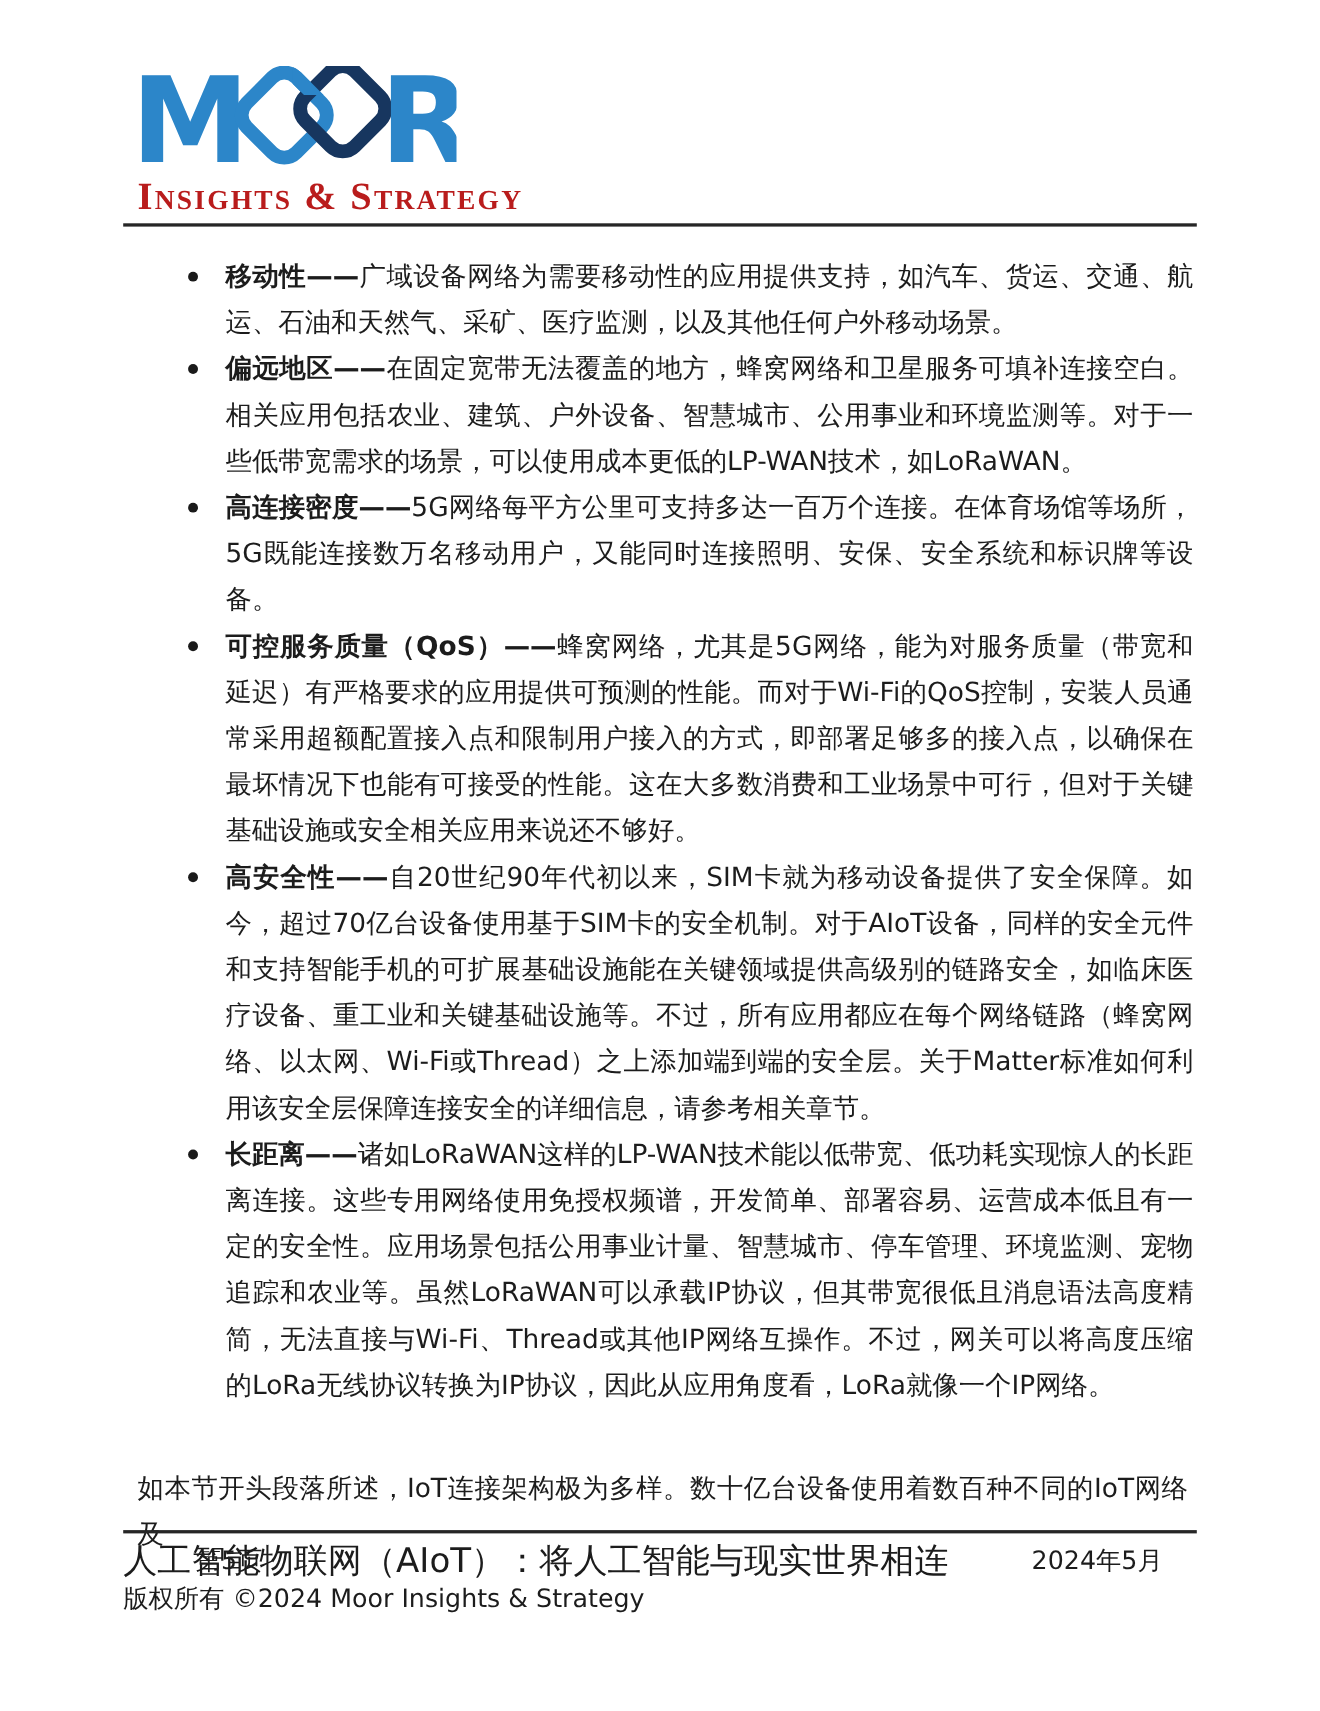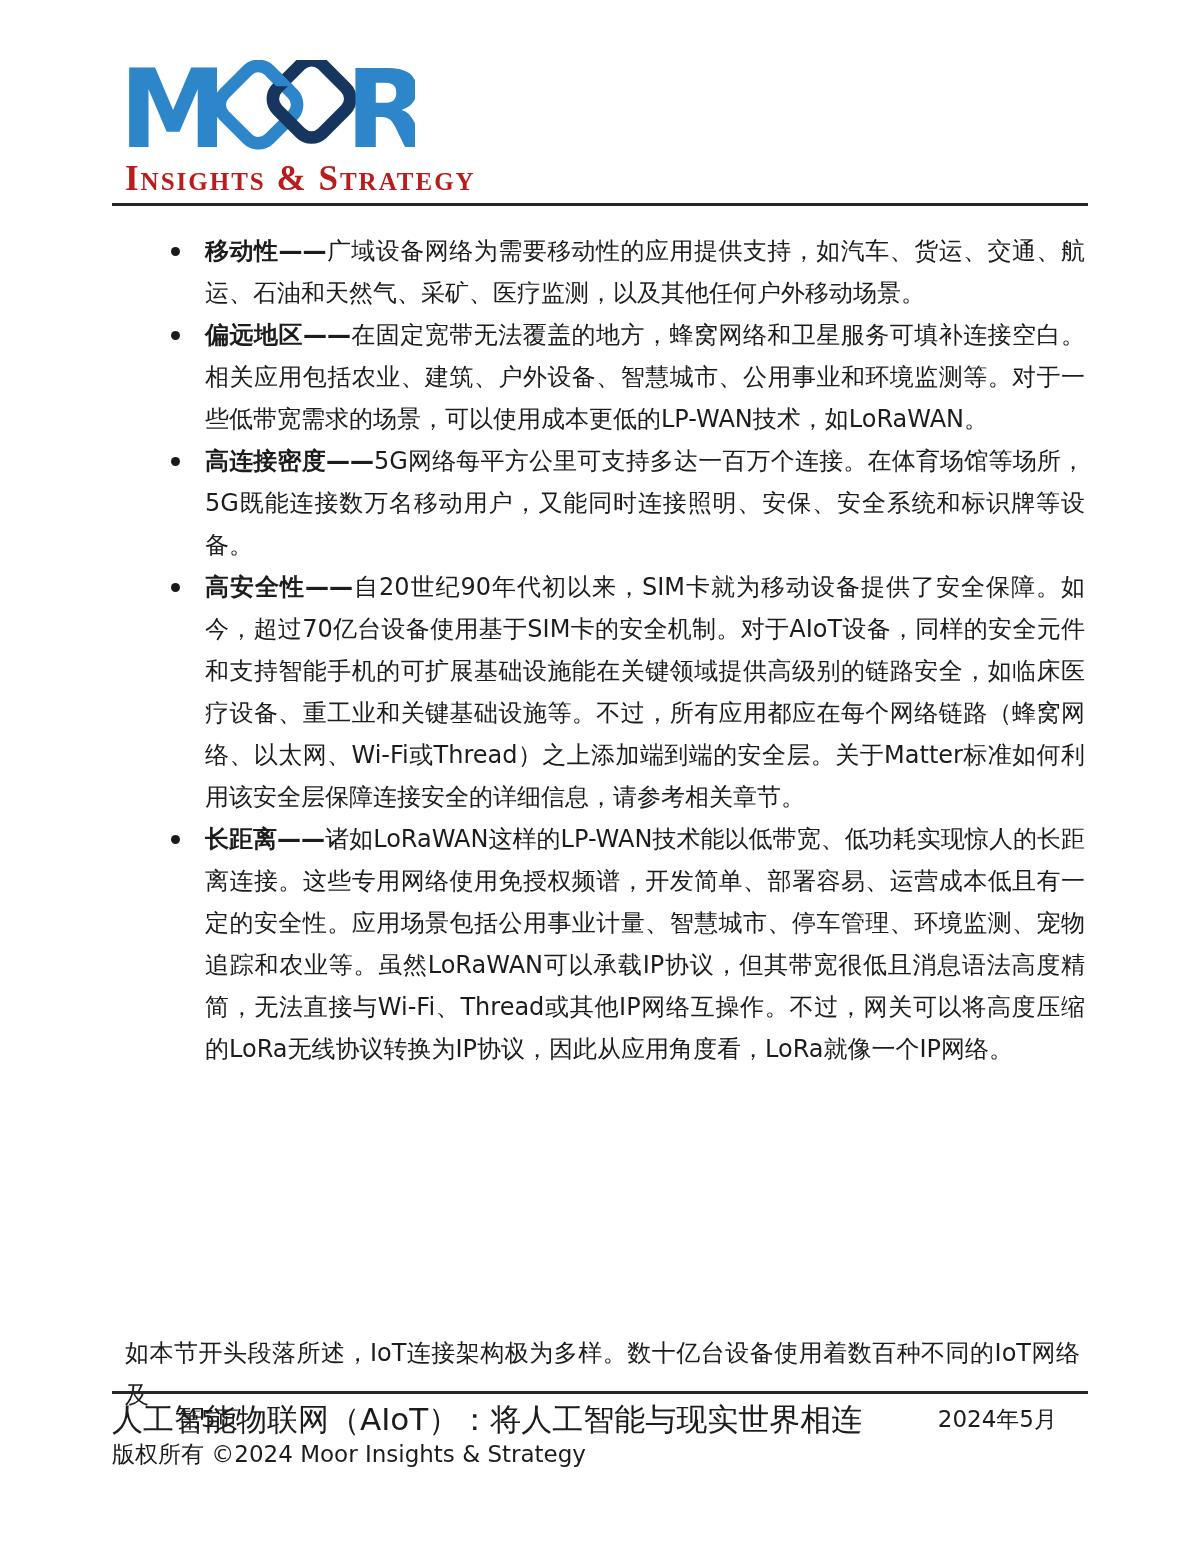--- a/index.html
+++ b/index.html
@@ -115,20 +115,24 @@
     <li>
       <span class="dot"></span>
       <p class="btxt"><strong>偏远地区——</strong><span>在固定宽带无法覆盖的地方，蜂窝网络和卫星服务可填补连接空白。相关应用包括农业、建筑、户外设备、智慧城市、公用事业和环境监测等。对于一些低带宽需求的场景，可以使用成本更低的LP-WAN技术，如LoRaWAN。</span></p>
     </li>
     <li>
       <span class="dot"></span>
       <p class="btxt"><strong>高连接密度——</strong><span>5G网络每平方公里可支持多达一百万个连接。在体育场馆等场所，5G既能连接数万名移动用户，又能同时连接照明、安保、安全系统和标识牌等设备。</span></p>
     </li>
     <li>
       <span class="dot"></span>
+      <p class="btxt"><strong>可控服务质量（QoS）——</strong><span>蜂窝网络，尤其是5G网络，能为对服务质量（带宽和延迟）有严格要求的应用提供可预测的性能。而对于Wi-Fi的QoS控制，安装人员通常采用超额配置接入点和限制用户接入的方式，即部署足够多的接入点，以确保在最坏情况下也能有可接受的性能。这在大多数消费和工业场景中可行，但对于关键基础设施或安全相关应用来说还不够好。</span></p>
+    </li>
+    <li>
+      <span class="dot"></span>
       <p class="btxt"><strong>高安全性——</strong><span>自20世纪90年代初以来，SIM卡就为移动设备提供了安全保障。如今，超过70亿台设备使用基于SIM卡的安全机制。对于AIoT设备，同样的安全元件和支持智能手机的可扩展基础设施能在关键领域提供高级别的链路安全，如临床医疗设备、重工业和关键基础设施等。不过，所有应用都应在每个网络链路（蜂窝网络、以太网、Wi-Fi或Thread）之上添加端到端的安全层。关于Matter标准如何利用该安全层保障连接安全的详细信息，请参考相关章节。</span></p>
     </li>
     <li>
       <span class="dot"></span>
       <p class="btxt"><strong>长距离——</strong><span>诸如LoRaWAN这样的LP-WAN技术能以低带宽、低功耗实现惊人的长距离连接。这些专用网络使用免授权频谱，开发简单、部署容易、运营成本低且有一定的安全性。应用场景包括公用事业计量、智慧城市、停车管理、环境监测、宠物追踪和农业等。虽然LoRaWAN可以承载IP协议，但其带宽很低且消息语法高度精简，无法直接与Wi-Fi、Thread或其他IP网络互操作。不过，网关可以将高度压缩的LoRa无线协议转换为IP协议，因此从应用角度看，LoRa就像一个IP网络。</span></p>
     </li>
   </ul>
 
   <p class="section-paragraph">如本节开头段落所述，IoT连接架构极为多样。数十亿台设备使用着数百种不同的IoT网络及</p>
 

